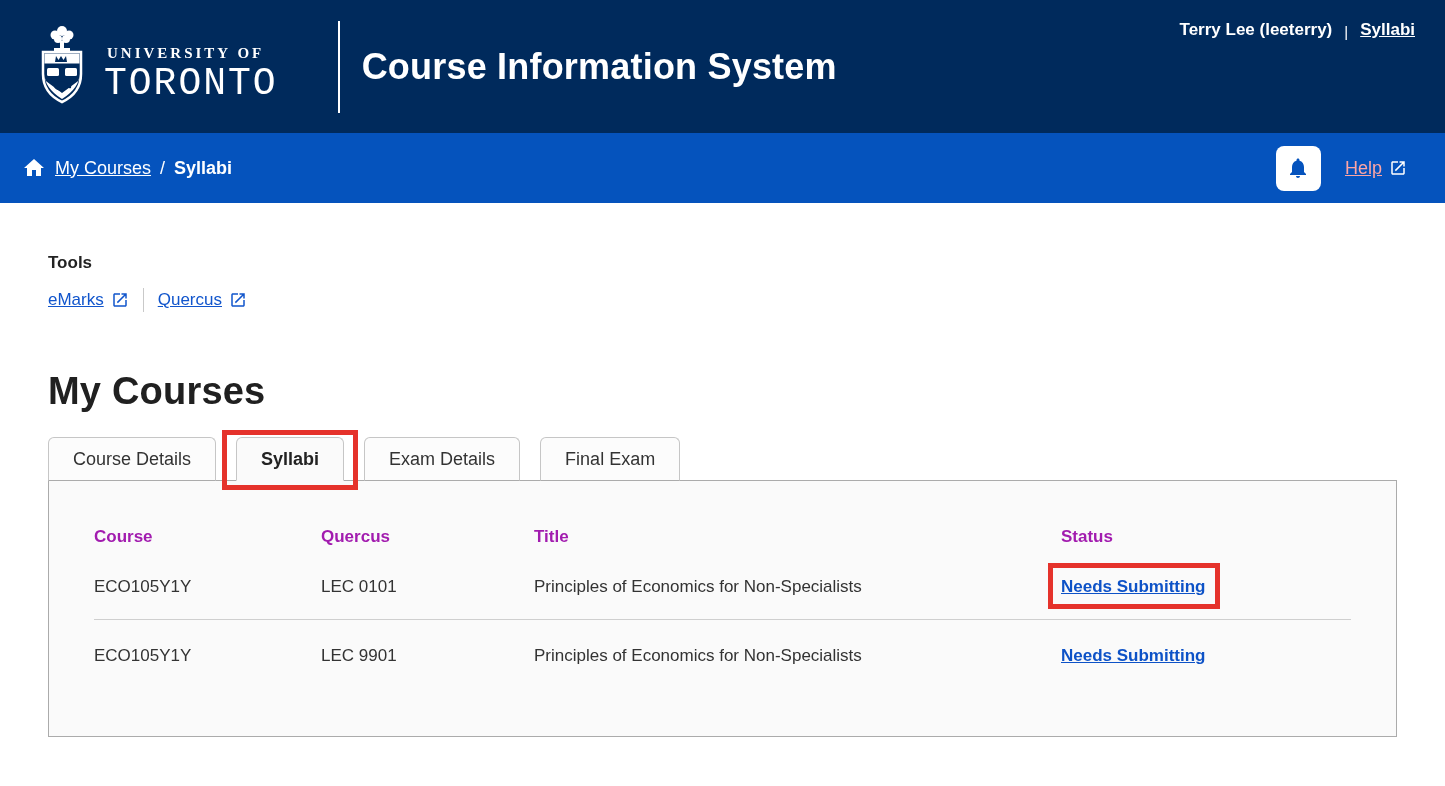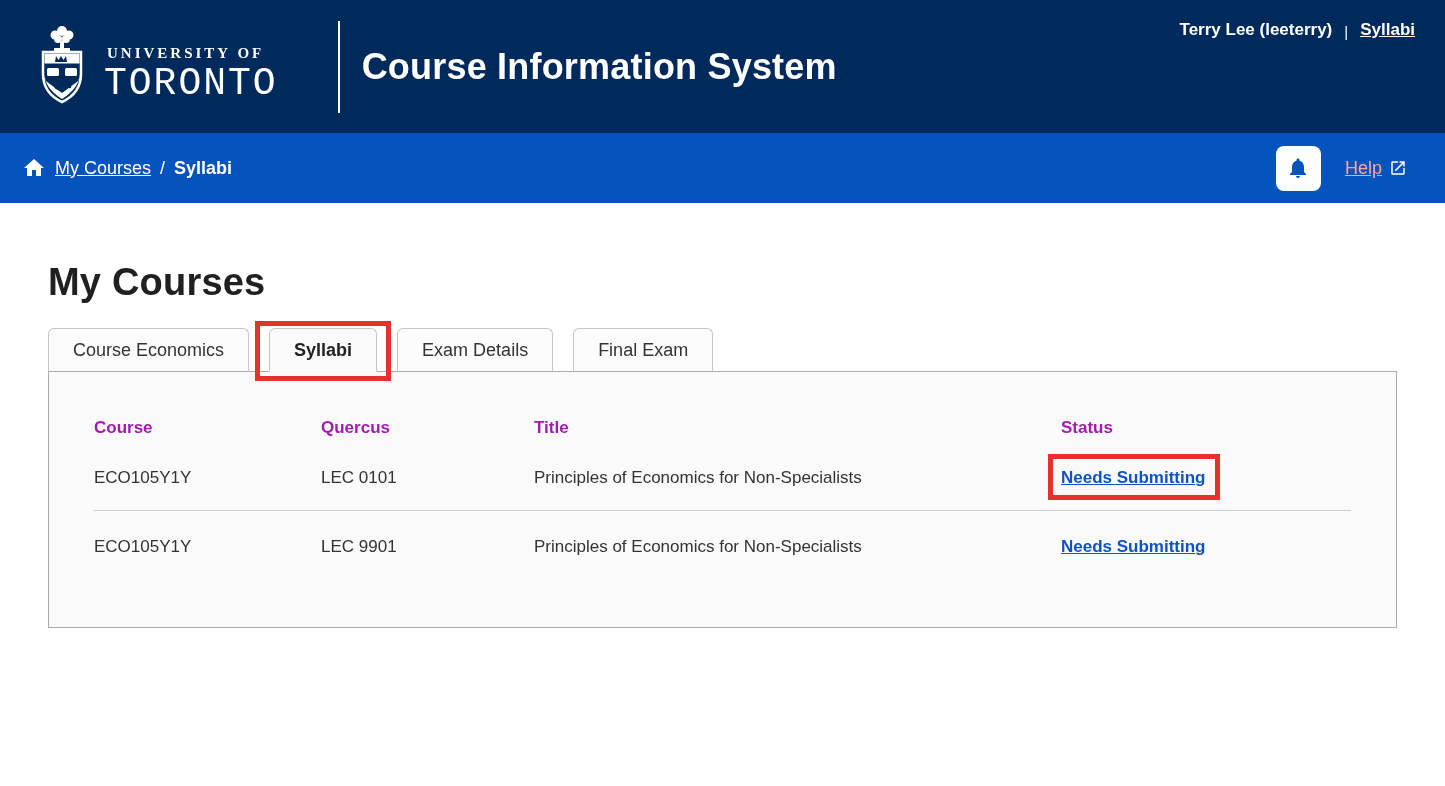--- a/index.html
+++ b/index.html
@@ -172,25 +172,47 @@
         <svg width="18" height="18" viewBox="0 0 24 24" fill="#ffffff">
           <path d="M19 19H5V5h7V3H5c-1.11 0-2 .9-2 2v14c0 1.1.89 2 2 2h14c1.1 0 2-.9 2-2v-7h-2v7zM14 3v2h3.59l-9.83 9.83 1.41 1.41L19 6.41V10h2V3h-7z"></path>
         </svg>
       </span>
     </a>
   </div>
 </nav>
 
 <div class="content">
 
+  <section class="tools">
+    <h2 class="tools-heading">Tools</h2>
+    <div class="tools-links">
+      <a class="tool-link">
+        <span>eMarks</span>
+        <span class="icon">
+          <svg width="18" height="18" viewBox="0 0 24 24" fill="#1155CC">
+            <path d="M19 19H5V5h7V3H5c-1.11 0-2 .9-2 2v14c0 1.1.89 2 2 2h14c1.1 0 2-.9 2-2v-7h-2v7zM14 3v2h3.59l-9.83 9.83 1.41 1.41L19 6.41V10h2V3h-7z"></path>
+          </svg>
+        </span>
+      </a>
+      <div class="tools-sep"></div>
+      <a class="tool-link">
+        <span>Quercus</span>
+        <span class="icon">
+          <svg width="18" height="18" viewBox="0 0 24 24" fill="#1155CC">
+            <path d="M19 19H5V5h7V3H5c-1.11 0-2 .9-2 2v14c0 1.1.89 2 2 2h14c1.1 0 2-.9 2-2v-7h-2v7zM14 3v2h3.59l-9.83 9.83 1.41 1.41L19 6.41V10h2V3h-7z"></path>
+          </svg>
+        </span>
+      </a>
+    </div>
+  </section>
 
   <h1 class="page-title">My Courses</h1>
 
   <div class="tabs">
-    <div class="tab">Course Economics</div>
+    <div class="tab">Course Details</div>
     <div class="tab-wrap">
       <div class="tab active">Syllabi</div>
       <div class="highlight-box"></div>
     </div>
     <div class="tab">Exam Details</div>
     <div class="tab">Final Exam</div>
   </div>
 
   <section class="panel">
 

